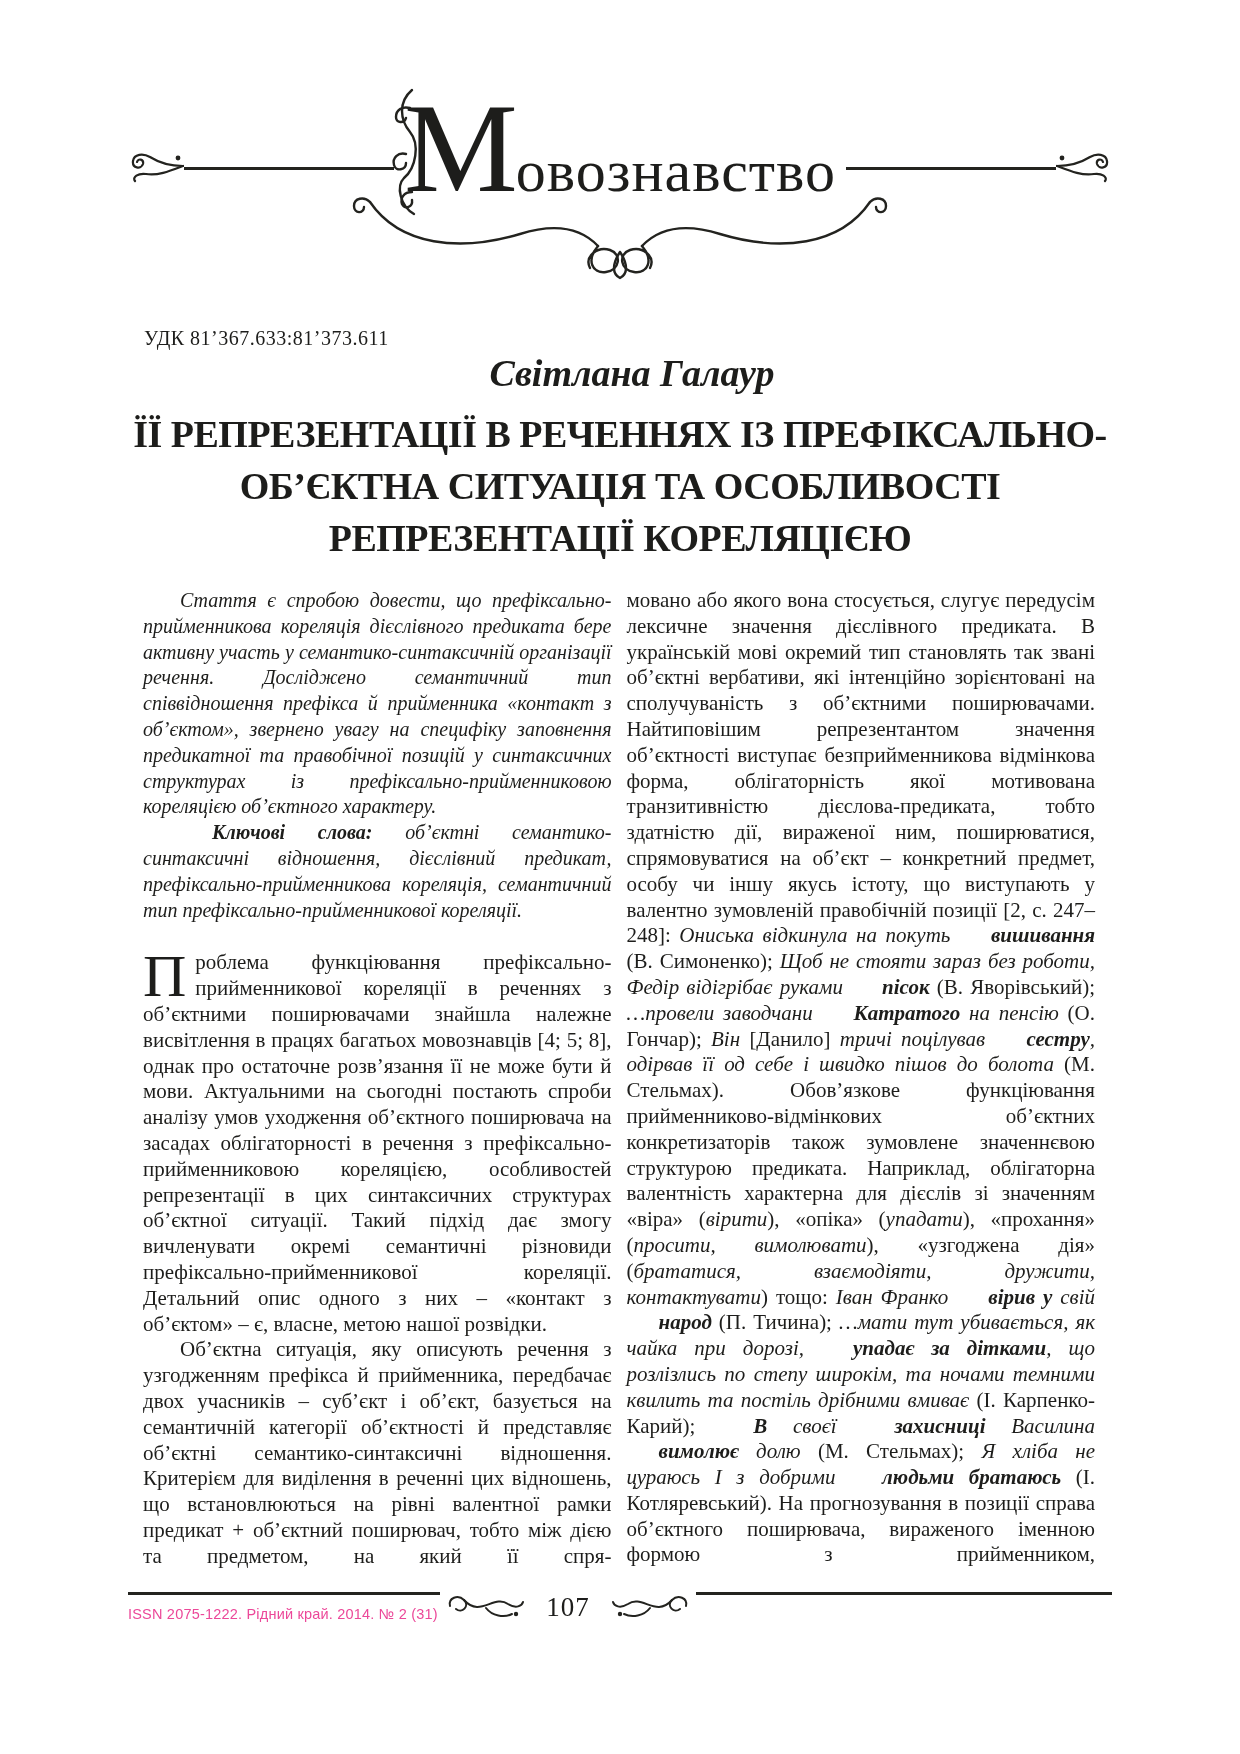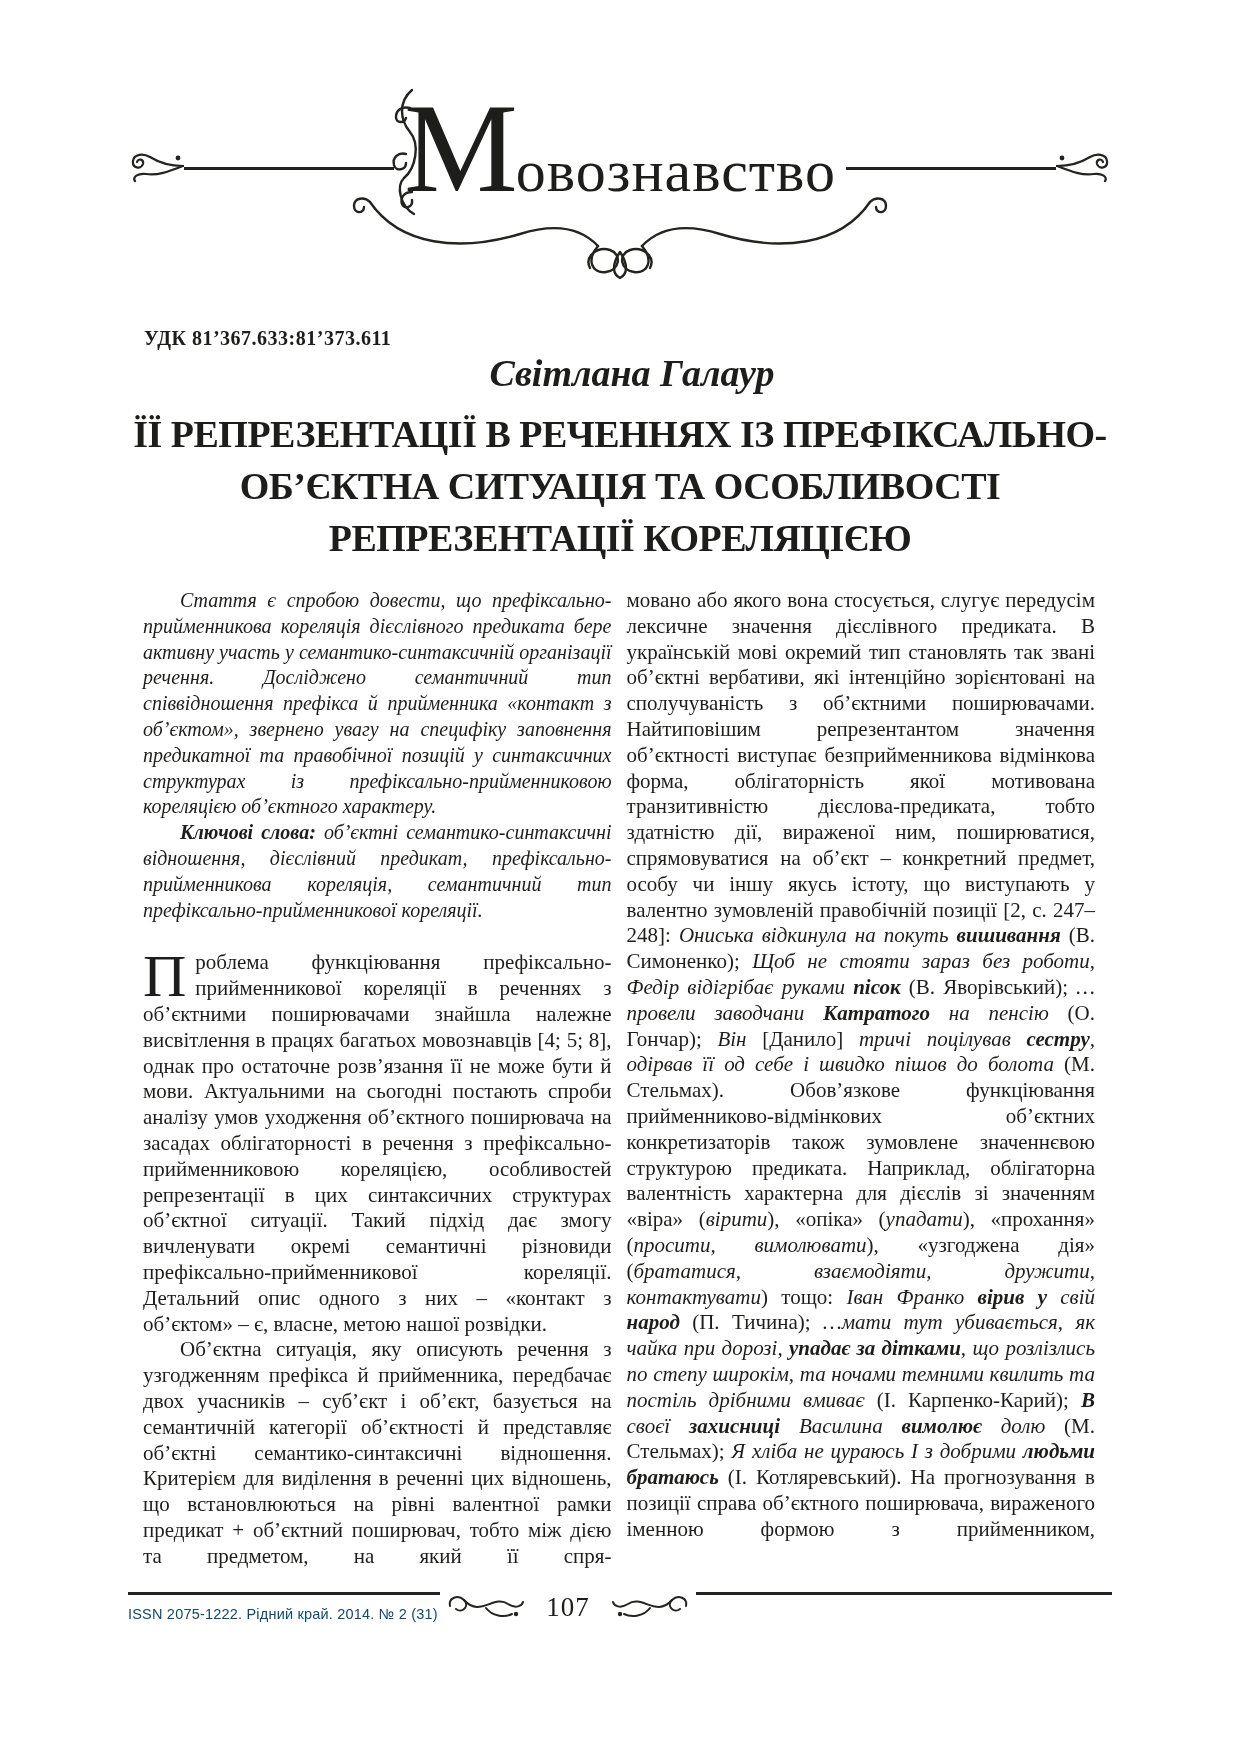--- a/index.html
+++ b/index.html
@@ -17,49 +17,49 @@
   .masthead-row{display:flex;align-items:flex-end;}
   .m-rule{flex:1;height:3px;background:#23231f;margin-bottom:40px;}
   .m-curl{flex:0 0 auto;margin-bottom:26px;}
   .m-text{flex:0 0 auto;padding:0 10px;white-space:nowrap;position:relative;}
   .m-initial{font-size:128px;line-height:0.95;font-weight:normal;letter-spacing:-2px;}
   .m-rest{font-size:60px;letter-spacing:1px;}
   .m-vine{position:absolute;left:-12px;top:-4px;}
   .mirror{transform:scaleX(-1);}
   .masthead-flourish{display:flex;justify-content:center;margin-top:-16px;}
   
-  .udc{position:absolute;top:327px;left:144px;font-size:20px;letter-spacing:0.5px;font-weight:bold;}
+  .udc{position:absolute;top:327px;left:144px;font-size:20px;letter-spacing:0.5px;}
   .author{position:absolute;top:351px;left:0;width:100%;text-align:center;
           font-size:38px;font-weight:bold;font-style:italic;margin-left:12px;}
   .article-title{position:absolute;top:408px;left:70px;width:1100px;text-align:center;
           font-size:38px;font-weight:bold;line-height:52px;letter-spacing:-0.5px;}
   
   .columns{position:absolute;top:588px;left:143px;width:952px;display:flex;gap:15px;}
   .col{flex:1;min-width:0;}
   .abstract{margin:0;font-size:20px;line-height:25.8px;font-style:italic;
             text-align:justify;text-indent:37px;}
   .keywords{margin:0;font-size:20px;line-height:25.8px;font-style:italic;
             text-align:justify;text-indent:37px;}
   .bodytext{margin:0;font-size:21px;line-height:25.8px;text-align:justify;}
   .p-first{margin-top:27px;}
   .p-indent{text-indent:37px;}
   .jlast{text-align-last:justify;}
   .dropcap{float:left;font-size:60px;line-height:46px;padding:3px 9px 0 0;}
   .run-i{font-style:italic;}
-  .run-bi{font-style:italic;font-weight:bold;}
+  .run-bi{font-style:italic;font-weight:bold;margin-left:32px;}
   
   .footer-row{position:absolute;top:1576px;left:128px;width:984px;
               display:flex;align-items:flex-start;margin-top:16px;}
   .f-rule-l{flex:3;height:3px;background:#23231f;}
   .f-rule-r{flex:4;height:3px;background:#23231f;}
   .f-swirl{flex:0 0 auto;margin:0 6px;}
   .page-number{flex:0 0 auto;font-size:27px;padding:0 16px;letter-spacing:1px;}
   .issn{position:absolute;top:1606px;left:128px;
         font-family:"Liberation Sans", sans-serif;font-size:14.5px;
-        letter-spacing:0.2px;color:#0c4a6e;}
+        letter-spacing:0.2px;color:#ec4899;}
 </style>
 </head>
 <body>
 
 <div class="page">
 
   <div class="masthead">
     <div class="masthead-row">
       <svg class="m-curl" width="56" height="38" viewBox="0 0 56 38">
         <g fill="none" stroke="#23231f" stroke-width="2.2" stroke-linecap="round">

